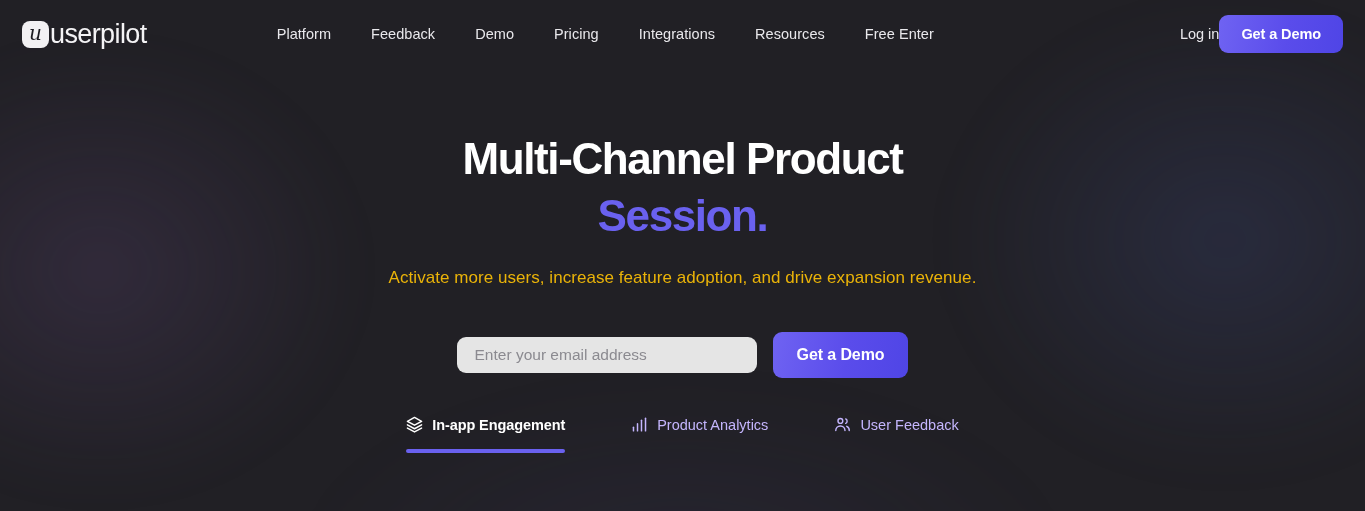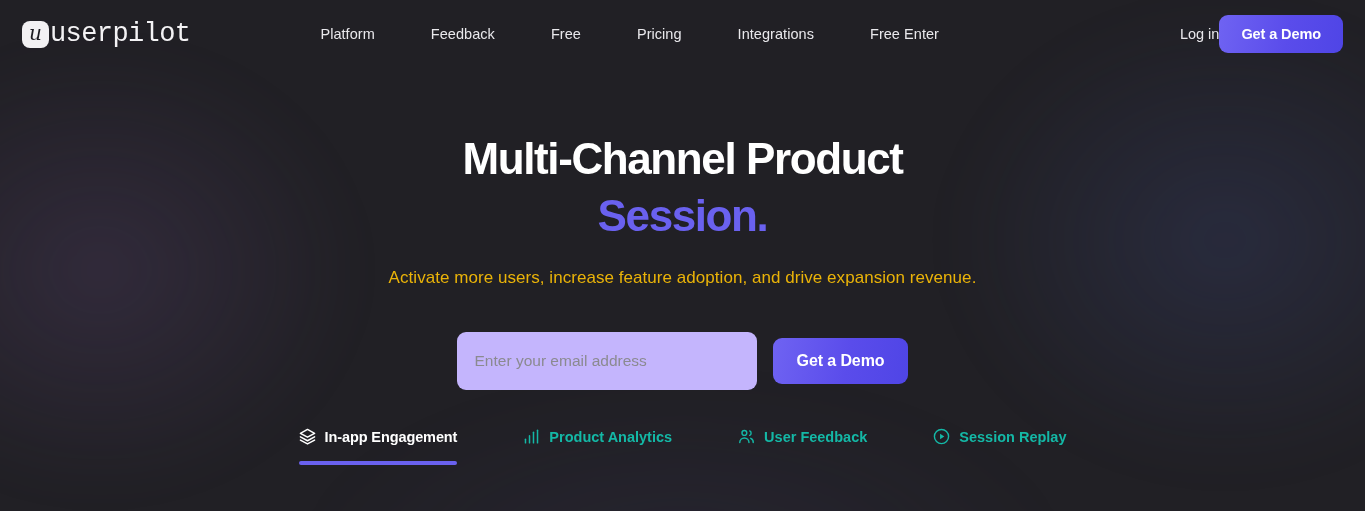--- a/index.html
+++ b/index.html
@@ -92,27 +92,26 @@
     font-family:"DejaVu Serif", serif;
     line-height:1;
     transform:translateY(-1px);
   }
   .logo-word {
     font-size:27px;
     letter-spacing:-0.6px;
     font-weight:400;
     color:#f4f3f5;
     line-height:1;
-    font-family:Liberation Mono, monospace;
   }
 
   .nav-links {
     display:flex;
     align-items:center;
-    gap:16px;
+    gap:0px;
     margin-left:110px;
   }
   .nav-link {
     font-size:14.5px;
     color:#e9e8ec;
     padding:8px 20px;
     cursor:pointer;
     white-space:nowrap;
     letter-spacing:0.05px;
   }
@@ -166,24 +165,24 @@
 
   .hero-form {
     margin-top:44px;
     display:flex;
     align-items:center;
     justify-content:center;
     gap:16px;
   }
   .email-input {
     width:300px;
-    height:58px;
+    height:36px;
     border-radius:9px;
     border:none;
-    background:#c4b5fd;
+    background:#e5e5e5;
     padding:0 18px;
     font-size:15.5px;
     color:#2a2a2e;
     font-family:"Liberation Sans", sans-serif;
     outline:none;
   }
   .email-input::placeholder { color:#8b8a90; }
 
   .btn-demo-hero {
     background:linear-gradient(100deg,#6f63f2 0%,#5a4ceb 55%,#4f45e6 100%);
@@ -208,23 +207,23 @@
     gap:0px;
   }
   .tab {
     display:flex;
     align-items:center;
     gap:9px;
     padding:0 0 20px 0;
     margin:0 33px;
     cursor:pointer;
     position:relative;
-    color:#14b8a6;
+    color:#c4b5fd;
     font-size:14.5px;
-    font-weight:700;
+    font-weight:400;
     white-space:nowrap;
   }
   .tab.active {
     color:#ffffff;
     font-weight:700;
     letter-spacing:-0.1px;
   }
   .tab.active::after {
     content:"";
     position:absolute;
@@ -260,23 +259,24 @@
     <div class="logo">
       <div class="logo-badge">
         <span>u</span>
       </div>
       <div class="logo-word">userpilot</div>
     </div>
 
     <nav class="nav-links">
       <div class="nav-link">Platform</div>
       <div class="nav-link">Feedback</div>
-      <div class="nav-link">Free</div>
+      <div class="nav-link">Demo</div>
       <div class="nav-link">Pricing</div>
       <div class="nav-link">Integrations</div>
+      <div class="nav-link">Resources</div>
       <div class="nav-link">Free Enter</div>
     </nav>
 
     <div class="nav-right">
       <div class="login-link">Log in</div>
       <button class="btn-demo">Get a Demo</button>
     </div>
 
   </header>
 
@@ -324,27 +324,18 @@
           <svg width="17" height="17" viewBox="0 0 24 24" fill="none" stroke="currentColor" stroke-width="2" stroke-linecap="round" stroke-linejoin="round">
             <circle cx="9" cy="7" r="3.4"></circle>
             <path d="M2.5 20.5a6.5 6.5 0 0 1 13 0"></path>
             <path d="M16.5 4.2a3.4 3.4 0 0 1 0 6.2"></path>
             <path d="M18 14.5a6 6 0 0 1 3.5 6"></path>
           </svg>
         </span>
         <span>User Feedback</span>
       </div>
 
-      <div class="tab">
-        <span class="ticon">
-          <svg width="17" height="17" viewBox="0 0 24 24" fill="none" stroke="currentColor" stroke-width="2" stroke-linecap="round" stroke-linejoin="round">
-            <circle cx="12" cy="12" r="10"></circle>
-            <polygon points="10 8 16 12 10 16 10 8" fill="currentColor" stroke="none"></polygon>
-          </svg>
-        </span>
-        <span>Session Replay</span>
-      </div>
 
     </div>
 
   </main>
 
 </div>
 
 </body></html>

